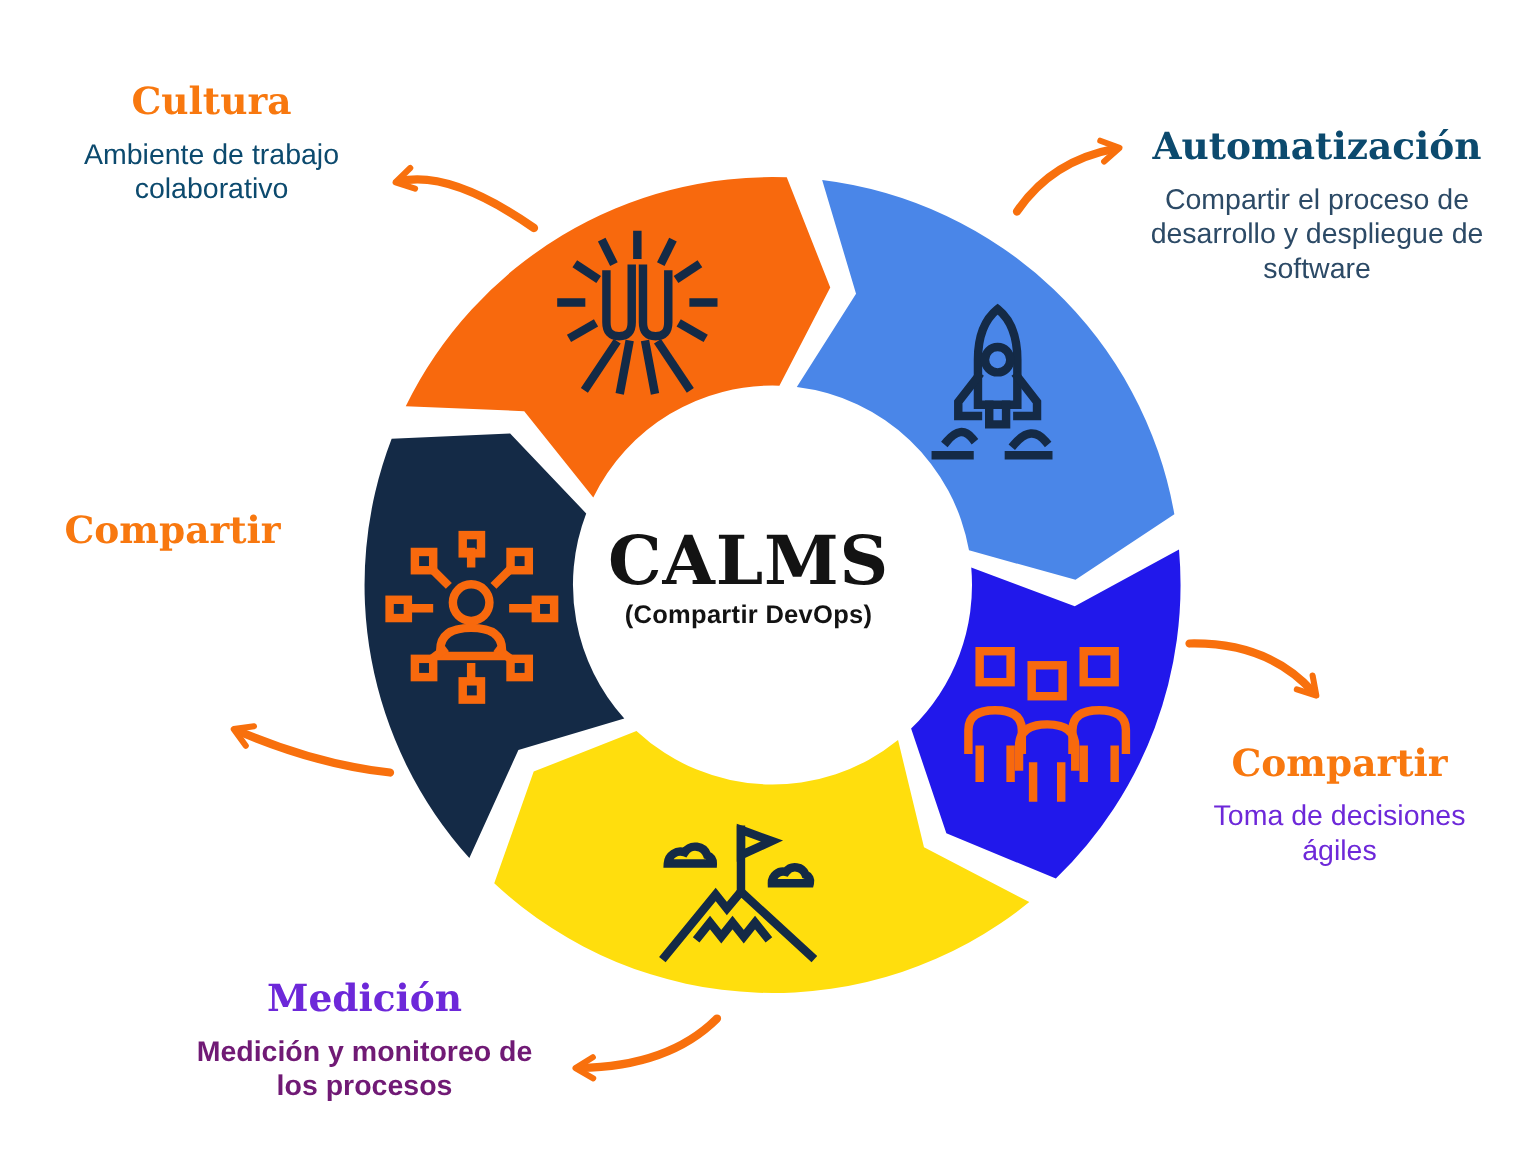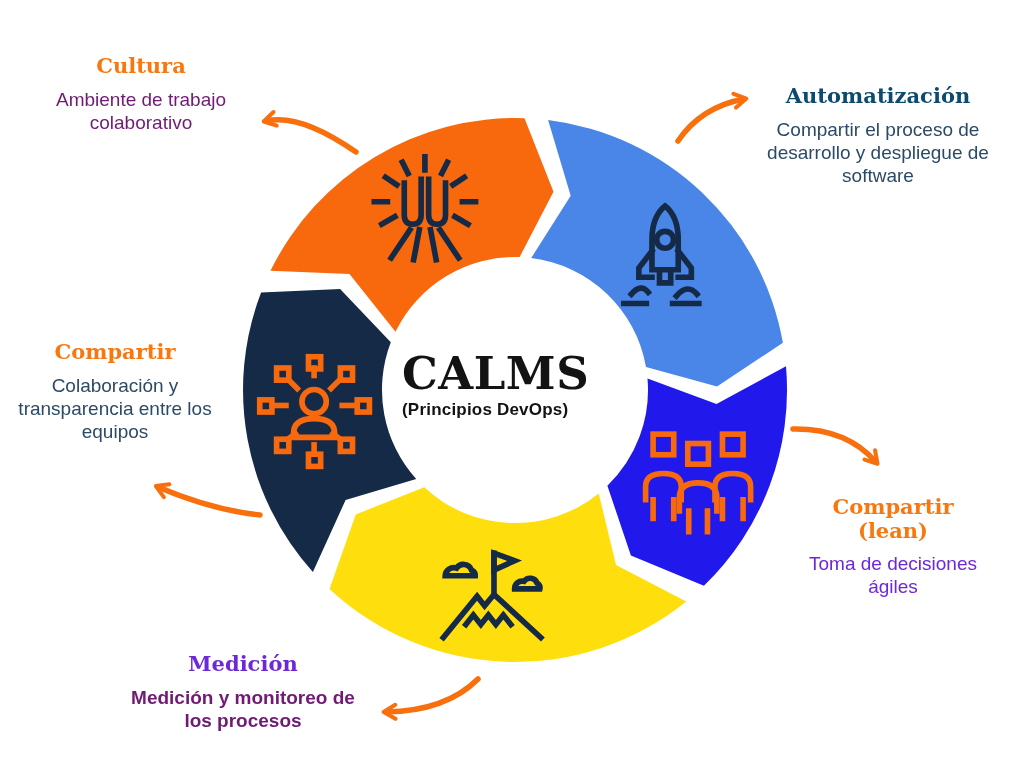--- a/index.html
+++ b/index.html
@@ -4,32 +4,32 @@
 <style>
   html,body{margin:0;padding:0;background:#ffffff;}
   .canvas{
     position:relative;width:1024px;height:768px;background:#ffffff;
     overflow:hidden;font-family:"Liberation Sans",sans-serif;
   }
   .wheel-svg{position:absolute;left:0;top:0;width:1024px;height:768px;}
   .label{position:absolute;text-align:center;}
   .label h2{
     margin:0;font-family:"DejaVu Serif","Liberation Serif",serif;
-    font-weight:700;font-size:21px;line-height:1.12;white-space:nowrap;
+    font-weight:700;font-size:25px;line-height:1.12;white-space:nowrap;
   }
   .label .desc{margin-top:10px;font-size:19px;line-height:1.22;font-weight:500;}
   .lbl-cultura{left:25px;top:54px;width:232px;}
   .lbl-automatizacion{left:748px;top:84px;width:260px;}
   .lbl-liderazgo{left:783px;top:495px;width:220px;}
   .lbl-medicion{left:123px;top:652px;width:240px;}
   .lbl-compartir{left:5px;top:340px;width:220px;text-align:center;}
   .lbl-automatizacion .desc{margin-left:auto;margin-right:auto;width:225px;}
   .lbl-compartir .desc{margin-left:auto;margin-right:auto;width:200px;}
   .center-title{
-    position:absolute;left:402px;top:350px;width:250px;
+    position:absolute;left:374px;top:350px;width:250px;text-align:center;
   }
   .center-title .main{
     font-family:"DejaVu Serif","Liberation Serif",serif;font-weight:700;
     font-size:45px;line-height:1.05;letter-spacing:0.5px;
   }
   .center-title .sub{font-size:17px;font-weight:700;margin-top:3px;letter-spacing:0.2px;}
 </style>
 </head>
 <body>
 
@@ -142,42 +142,40 @@
 
     <path d="M356,152 Q300,113 266,121" fill="none" stroke-width="5.5" stroke-linecap="round" marker-end="url(#arrowhead)" stroke="#F8700D"></path>
     <path d="M678,141 Q701,107 744,99" fill="none" stroke-width="5.5" stroke-linecap="round" marker-end="url(#arrowhead)" stroke="#F8700D"></path>
     <path d="M793,429 Q846,428 876,462" fill="none" stroke-width="5.5" stroke-linecap="round" marker-end="url(#arrowhead)" stroke="#F8700D"></path>
     <path d="M478,679 Q446,711 386,712" fill="none" stroke-width="5.5" stroke-linecap="round" marker-end="url(#arrowhead)" stroke="#F8700D"></path>
     <path d="M260,515 Q212,510 158,487" fill="none" stroke-width="5.5" stroke-linecap="round" marker-end="url(#arrowhead)" stroke="#F8700D"></path>
   </svg>
 
   <div class="label lbl-cultura">
     <h2 style="color: rgb(248, 120, 15);">Cultura</h2>
-    <div class="desc" style="color: #701a75;">Ambiente de trabajo colaborativo</div>
+    <div class="desc" style="color: #0c4a6e;">Ambiente de trabajo colaborativo</div>
   </div>
 
   <div class="label lbl-automatizacion">
     <h2 style="color: #0c4a6e;">Automatización</h2>
     <div class="desc" style="color: rgb(44, 74, 102);">Compartir el proceso de desarrollo y despliegue de software</div>
   </div>
 
   <div class="label lbl-liderazgo">
     <h2 style="color: rgb(248, 120, 15);">Compartir</h2>
-    <h2 style="color: rgb(248, 120, 15);">(lean)</h2>
     <div class="desc" style="color: #6d28d9;">Toma de decisiones ágiles</div>
   </div>
 
   <div class="label lbl-medicion">
     <h2 style="color: #6d28d9;">Medición</h2>
     <div class="desc" style="color: #701a75; font-weight: bold;">Medición y monitoreo de los procesos</div>
   </div>
 
   <div class="label lbl-compartir">
     <h2 style="color: rgb(248, 120, 15);">Compartir</h2>
-    <div class="desc" style="color: rgb(44, 74, 102);">Colaboración y transparencia entre los equipos</div>
   </div>
 
   <div class="center-title">
     <div class="main" style="color: rgb(19, 19, 19);">CALMS</div>
-    <div class="sub" style="color: rgb(19, 19, 19);">(Principios DevOps)</div>
+    <div class="sub" style="color: rgb(19, 19, 19);">(Compartir DevOps)</div>
   </div>
 
 </div>
 
 </body></html>

